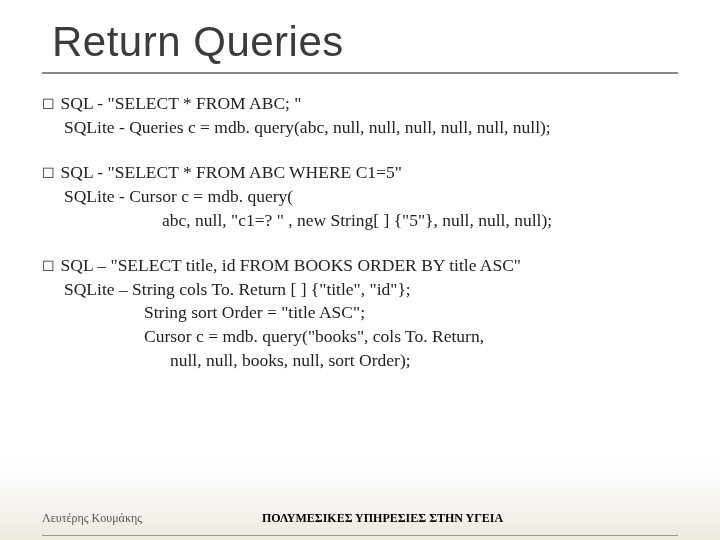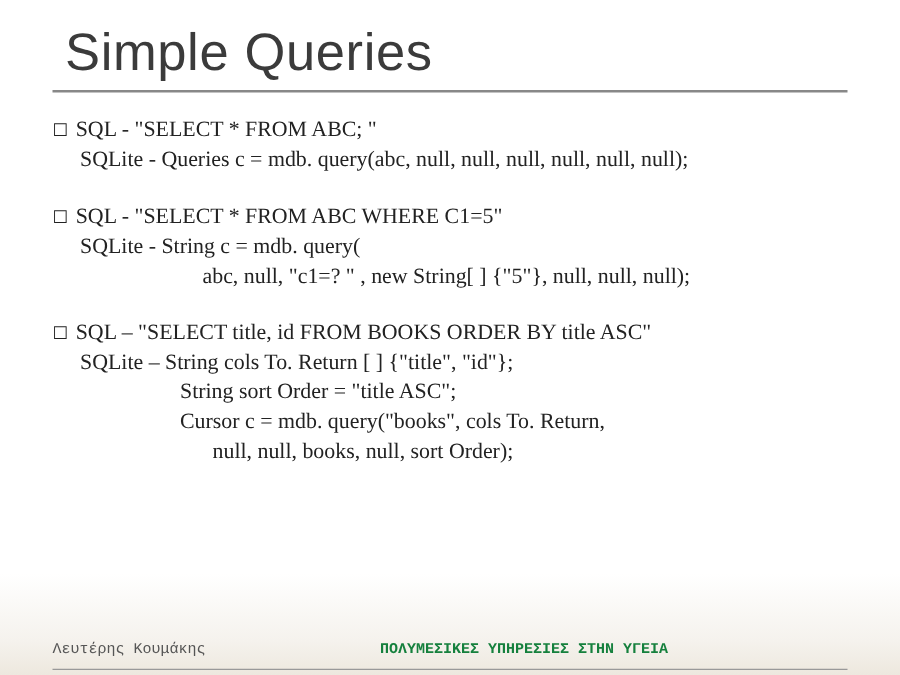--- a/index.html
+++ b/index.html
@@ -49,67 +49,65 @@
   .indent2 { padding-left: 120px; }
   .indent2b { padding-left: 102px; }
   .indent3 { padding-left: 128px; }
   .footer {
     position: absolute;
     bottom: 14px;
     left: 0;
     right: 0;
     display: flex;
     font-size: 12px;
-    font-family: Liberation Mono, monospace;
+    font-family: Liberation Serif, serif;
     color: #555;
     padding: 0 42px;
-    gap: 24px;
   }
   .footer-left {
     flex: 0 0 220px;
   }
   .footer-right {
     font-weight: bold;
-    color: #15803d;
-    margin-left: 18px;
+    color: #000000;
   }
   .bottom-line {
     position: absolute;
     bottom: 4px;
     left: 42px;
     right: 42px;
     height: 1.5px;
     background: #999;
   }
 </style>
 </head>
 <body>
 
-<div class="title">Simple Queries</div>
+<div class="title">Return Queries</div>
 <div class="title-underline"></div>
 
 <div class="content">
 
   <div class="block">
     <div class="row">
       <span class="bullet">☐</span>
       <span><span class="italic">SQL</span><span>  -  "SELECT * FROM ABC; "</span></span>
     </div>
     <div class="indent1">
       <span class="italic">SQLite</span><span>  -  Queries c = mdb. query(abc, null, null, null, null, null, null);</span>
     </div>
   </div>
 
   <div class="block">
     <div class="row">
       <span class="bullet">☐</span>
       <span><span class="italic">SQL</span><span> - "SELECT * FROM ABC WHERE C1=5"</span></span>
     </div>
     <div class="indent1">
-      <span class="italic">SQLite</span><span> - String c = mdb. query(</span>
+      <span class="italic">SQLite</span><span> - Cursor c = mdb. query(</span>
     </div>
     <div class="indent2">
       <span>abc, null, "c1=? " , new String[ ] {"5"}, null, null, null);</span>
     </div>
   </div>
 
   <div class="block">
     <div class="row">
       <span class="bullet">☐</span>
       <span><span> </span><span class="italic">SQL</span><span> – "SELECT title, id FROM BOOKS ORDER BY title ASC"</span></span>

